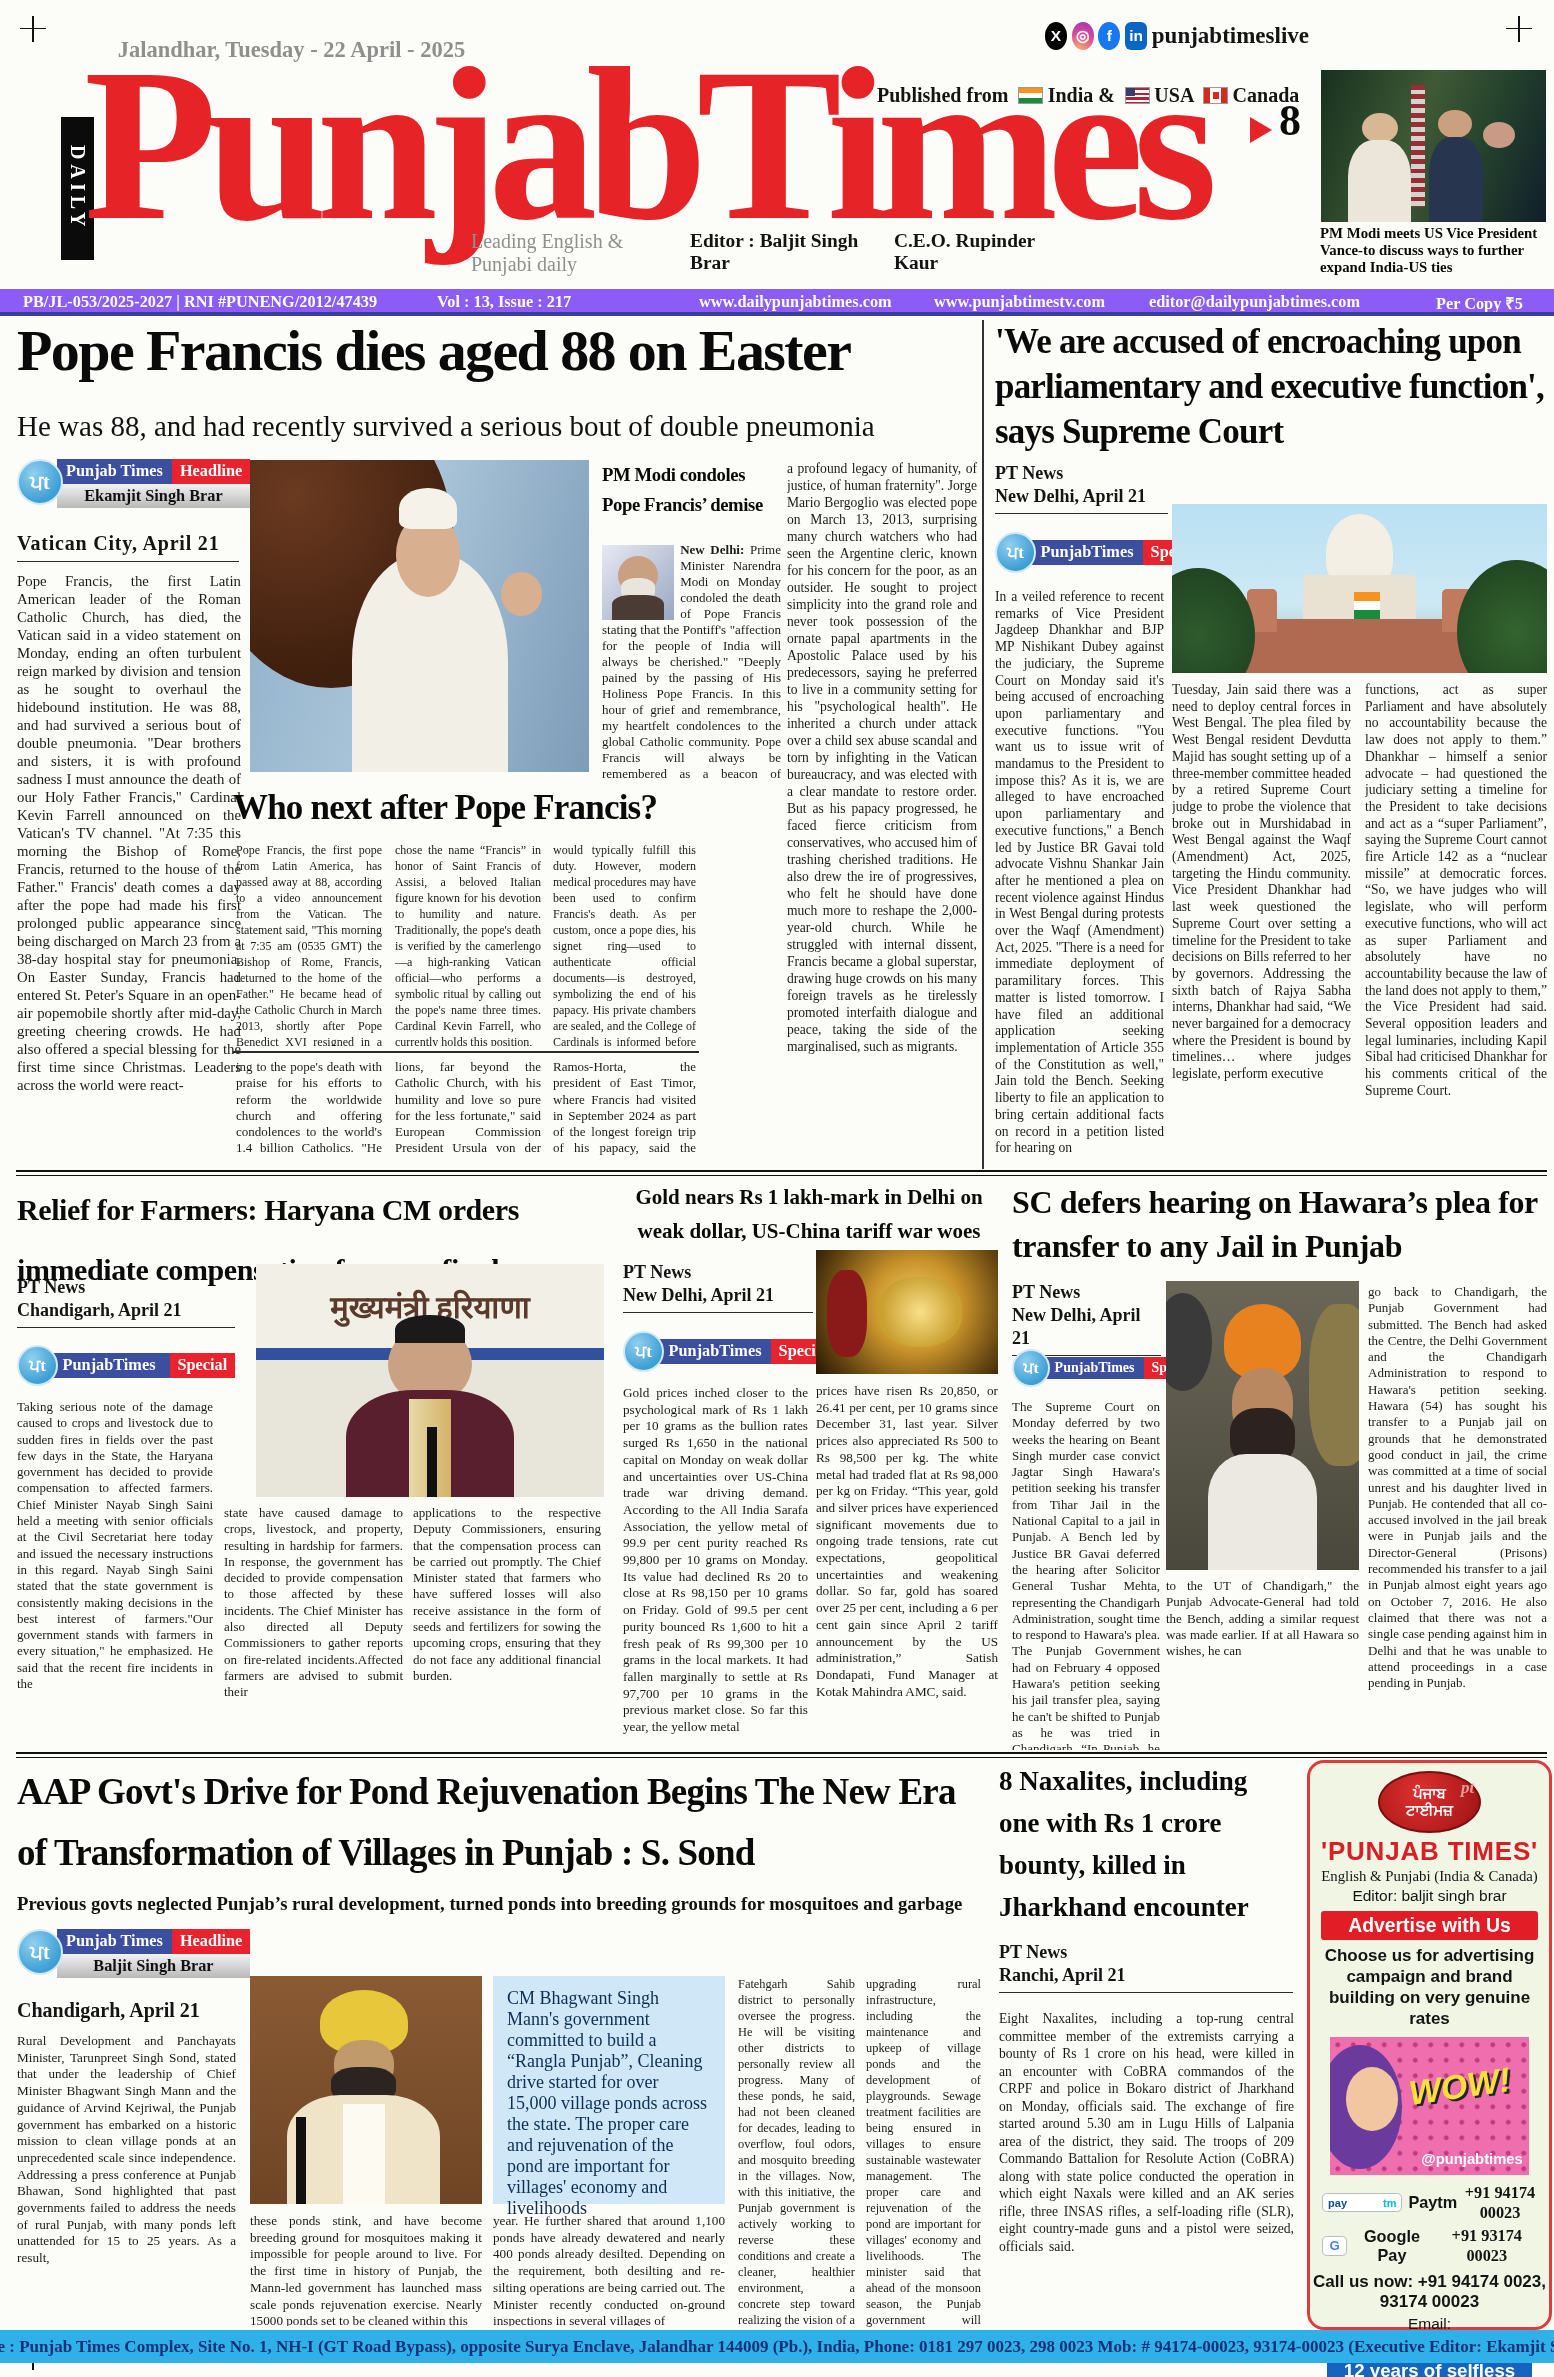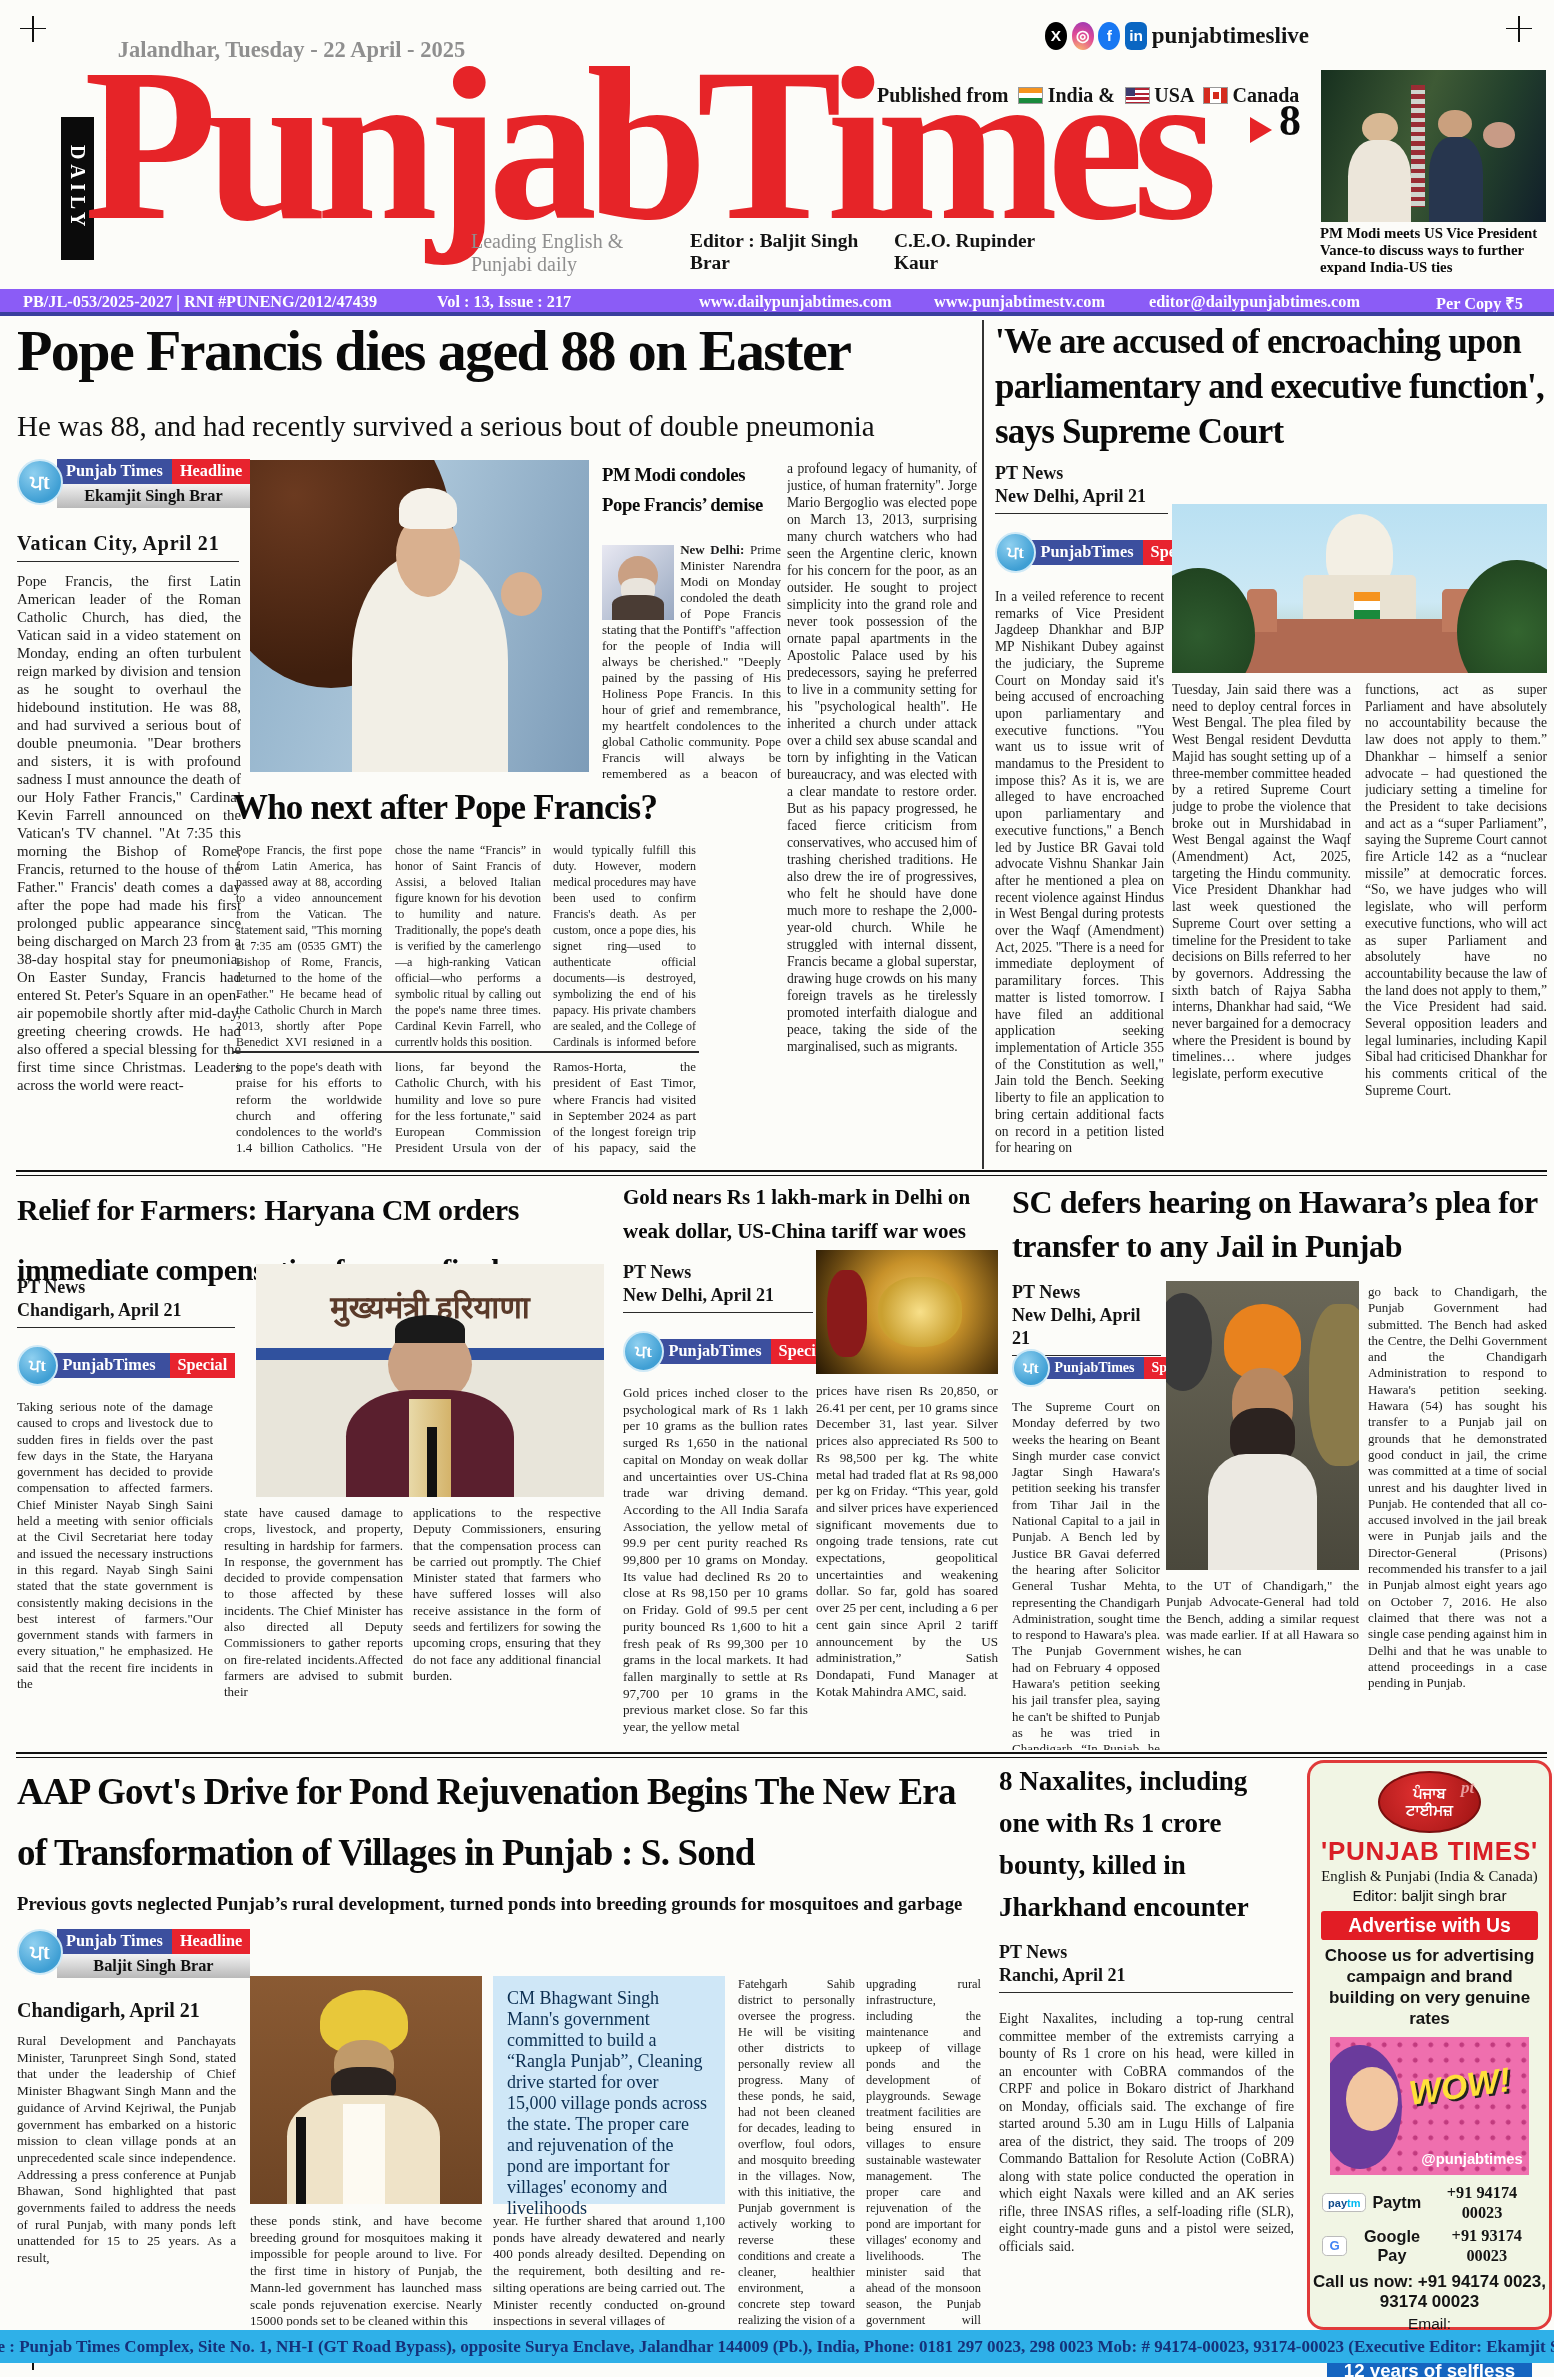--- a/index.html
+++ b/index.html
@@ -200,21 +200,21 @@
     <div style="position:absolute;left:0;top:36%;width:100%;height:5%;background:#30519e;"></div>
     <div style="position:absolute;left:38%;top:26%;width:24%;height:34%;background:#caa183;border-radius:50%;"></div>
     <div style="position:absolute;left:40%;top:22%;width:20%;height:12%;background:#1a1a1a;border-radius:50% 50% 0 0;"></div>
     <div style="position:absolute;left:26%;top:54%;width:48%;height:50%;background:#5a1f2e;border-radius:40% 40% 0 0;"></div>
     <div style="position:absolute;left:44%;top:58%;width:12%;height:42%;background:linear-gradient(90deg,#e8d9a8,#d4b36a);"></div>
     <div style="position:absolute;left:49%;top:70%;width:3%;height:30%;background:#111;"></div>
   </div>
   <div class="abs bodycol" style="left:224px;top:1505px;width:179px;height:246px;font-size:13px;line-height:16.3px;">state have caused damage to crops, livestock, and property, resulting in hardship for farmers. In response, the government has decided to provide compensation to those affected by these incidents. The Chief Minister has also directed all Deputy Commissioners to gather reports on fire-related incidents.Affected farmers are advised to submit their</div>
   <div class="abs bodycol" style="left:413px;top:1505px;width:188px;height:246px;font-size:13px;line-height:16.3px;">applications to the respective Deputy Commissioners, ensuring that the compensation process can be carried out promptly. The Chief Minister stated that farmers who have suffered losses will also receive assistance in the form of seeds and fertilizers for sowing the upcoming crops, ensuring that they do not face any additional financial burden.</div>
 
-  <div class="abs hl" style="left:623px;top:1180px;width:372px;font-size:21px;line-height:34px;">Gold nears Rs 1 lakh-mark in Delhi on weak dollar, US-China tariff war woes</div>
+  <div class="abs hl" style="left:623px;top:1180px;width:372px;font-size:21px;line-height:34px;text-align:center;">Gold nears Rs 1 lakh-mark in Delhi on weak dollar, US-China tariff war woes</div>
   <div class="abs ptnews" style="left:623px;top:1261px;width:190px;">
     <div>PT News</div>
     <div>New Delhi, April 21</div>
   </div>
   <div class="abs sbadge" style="left:623px;top:1331px;width:202px;">
     <div class="badge-logo" style="width:37px;height:37px;font-size:17px;">ਪt</div>
     <span class="b-blue" style="margin-left:-4.7px;">PunjabTimes</span>
     <span class="b-red">Special</span>
   </div>
   <div class="abs bodycol" style="left:623px;top:1385px;width:185px;height:365px;font-size:13.2px;line-height:16.7px;">Gold prices inched closer to the psychological mark of Rs 1 lakh per 10 grams as the bullion rates surged Rs 1,650 in the national capital on Monday on weak dollar and uncertainties over US-China trade war driving demand. According to the All India Sarafa Association, the yellow metal of 99.9 per cent purity reached Rs 99,800 per 10 grams on Monday. Its value had declined Rs 20 to close at Rs 98,150 per 10 grams on Friday. Gold of 99.5 per cent purity bounced Rs 1,600 to hit a fresh peak of Rs 99,300 per 10 grams in the local markets. It had fallen marginally to settle at Rs 97,700 per 10 grams in the previous market close. So far this year, the yellow metal</div>
@@ -309,21 +309,21 @@
     <div class="photo" style="position:relative;margin:7.8px auto 0;width:199px;height:138px;
          background-color:#ef6fae;background-image:radial-gradient(#c13a7e 22%,transparent 23%);background-size:15.5px 15.5px;">
       <div style="position:absolute;left:-6%;top:6%;width:42%;height:90%;background:#6a3b9c;border-radius:50%;"></div>
       <div style="position:absolute;left:8%;top:22%;width:26%;height:46%;background:#f2c6a0;border-radius:50%;"></div>
       <div style="position:absolute;left:34%;top:10%;width:62%;height:52%;display:flex;align-items:center;justify-content:center;
            color:#ffe03a;font-weight:bold;font-style:italic;font-size:34px;transform:rotate(-8deg);
            text-shadow:2.3px 2.3px 0 #222;">WOW!</div>
       <div style="position:absolute;right:6.2px;bottom:7.8px;color:#fff;font-weight:bold;font-size:14.8px;">@punjabtimes</div>
     </div>
     <div style="display:flex;align-items:center;justify-content:flex-start;margin:7.8px 12.4px 0;gap:6.2px;">
-      <span class="chip" style="background:#fff;border:0.8px solid #bbb;font-weight:bold;font-size:11px;padding:2.3px 4.7px;color:#0f4a8a;">pay<span style="color:#00b9f1;">tm</span></span>
+      <span class="chip" style="background:#fff;border:0.8px solid #bbb;font-weight:bold;font-size:11px;padding:2.3px 4.7px;color:#0f4a8a;">pay<span style="color:#00b9f1;padding-left:36px;">tm</span></span>
       <span style="font-weight:bold;font-size:16.3px;">Paytm</span>
       <span style="font-family:'Liberation Serif',serif;font-weight:bold;font-size:16.3px;margin-left:auto;">+91 94174 00023</span>
     </div>
     <div style="display:flex;align-items:center;justify-content:flex-start;margin:3.1px 12.4px 0;gap:6.2px;">
       <span class="chip" style="background:#fff;border:0.8px solid #bbb;font-weight:bold;font-size:13.2px;padding:1.6px 6.2px;color:#4285F4;">G</span>
       <span style="font-weight:bold;font-size:16.3px;">Google Pay</span>
       <span style="font-family:'Liberation Serif',serif;font-weight:bold;font-size:16.3px;margin-left:auto;">+91 93174 00023</span>
     </div>
     <div style="font-weight:bold;font-size:17px;margin-top:6.2px;">Call us now: +91 94174 0023, 93174 00023</div>
     <div style="font-size:15.5px;margin-top:3.1px;">Email: dailypunjabtimes@gmail.com</div>

